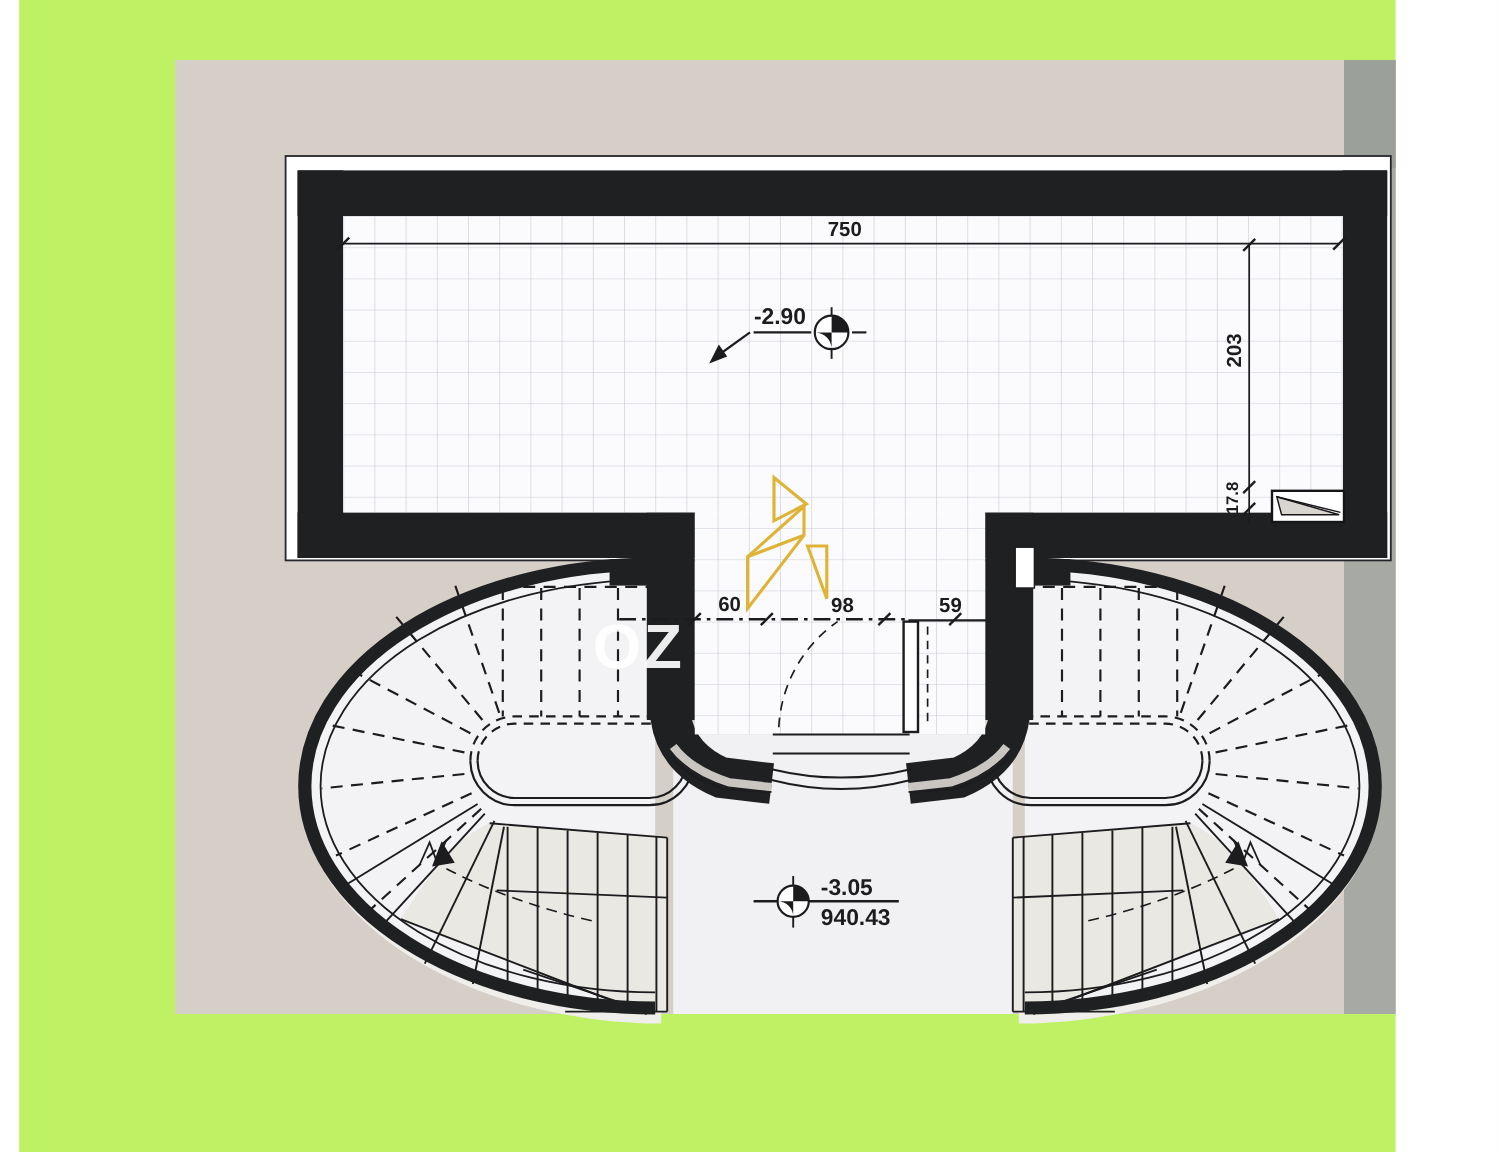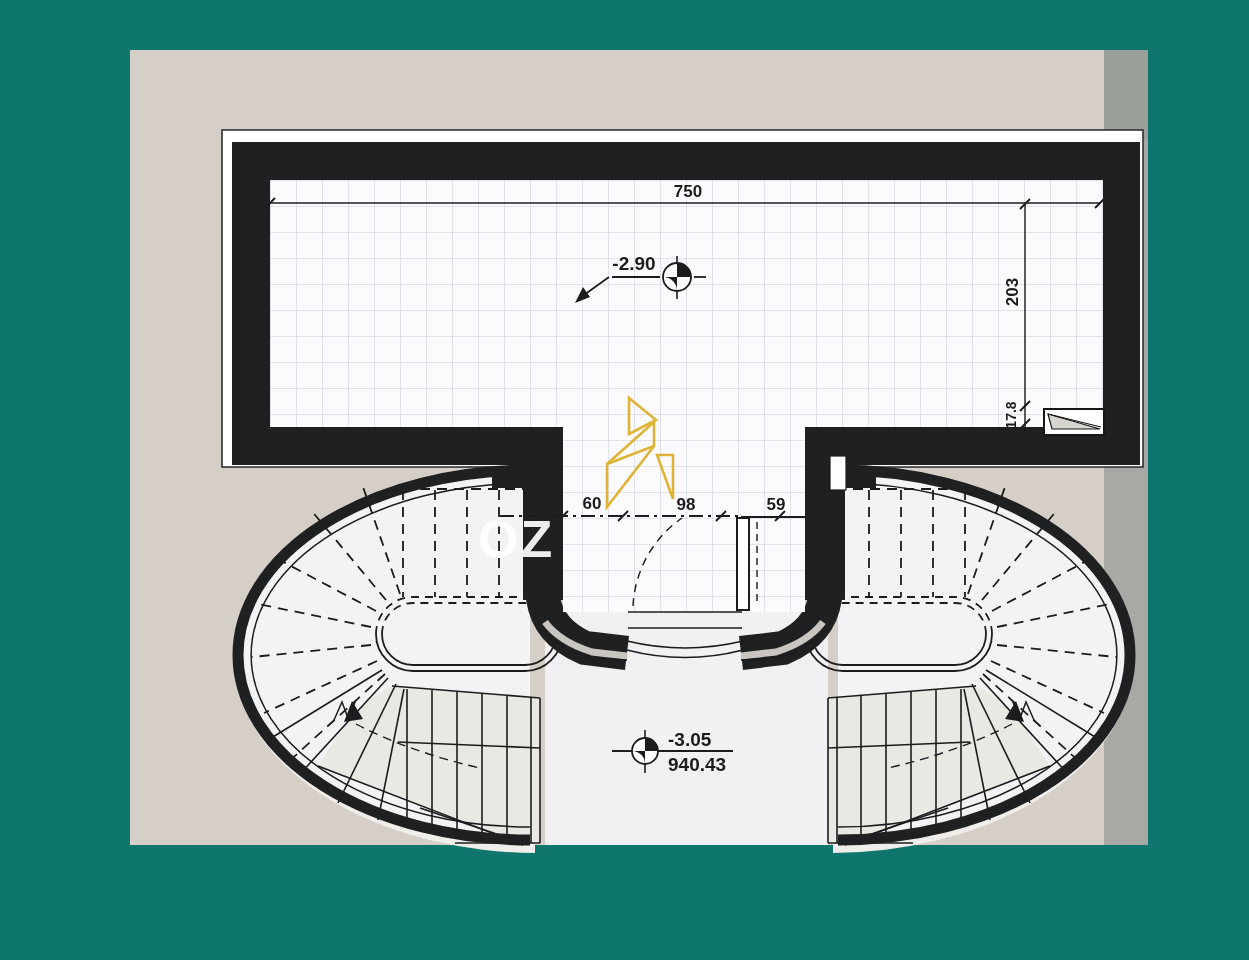--- a/index.html
+++ b/index.html
@@ -1,17 +1,17 @@
 <!DOCTYPE html>
 <html><head>
 <meta charset="utf-8">
 <style>
   html,body{margin:0;padding:0;background:#ffffff;}
-  .stage{position:relative;width:1249px;height:960px;background:#0f766e;overflow:hidden;
-         font-family:"Liberation Sans",sans-serif;}
+  .stage{position:relative;width:1147px;height:960px;background:#bef264;overflow:hidden;
+         font-family:"Liberation Sans",sans-serif;margin-left:16px;}
   svg{position:absolute;left:0;top:0;}
   text{font-family:"Liberation Sans",sans-serif;fill:#1c1c1e;}
   .dim{font-size:17px;font-weight:600;}
   .dim-small{font-size:14px;font-weight:600;}
   .lvl{font-size:19px;font-weight:700;}
   .wm-text{font-size:52px;font-weight:700;fill:rgba(255,255,255,0.92);letter-spacing:2px;}
 </style>
 </head>
 <body>
 

